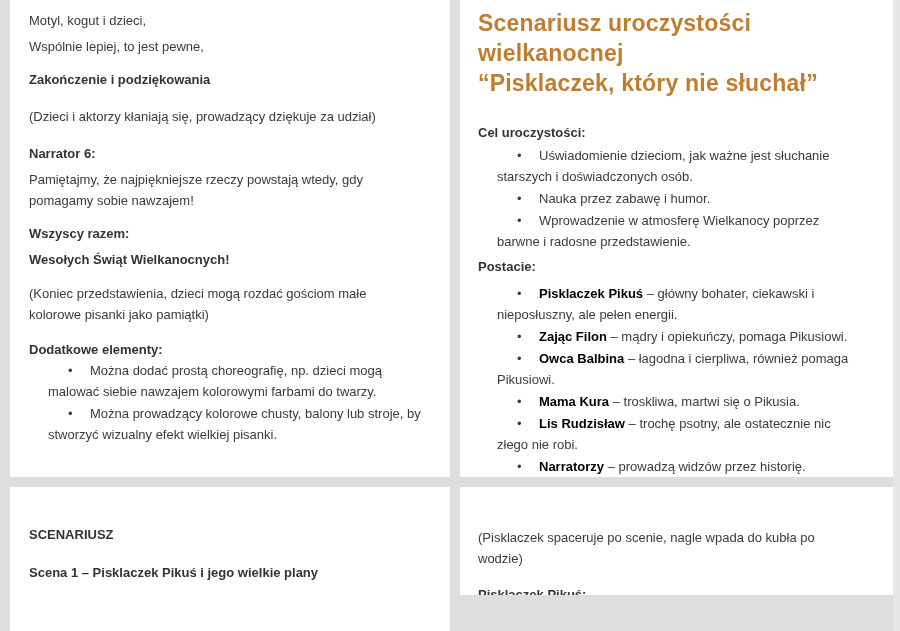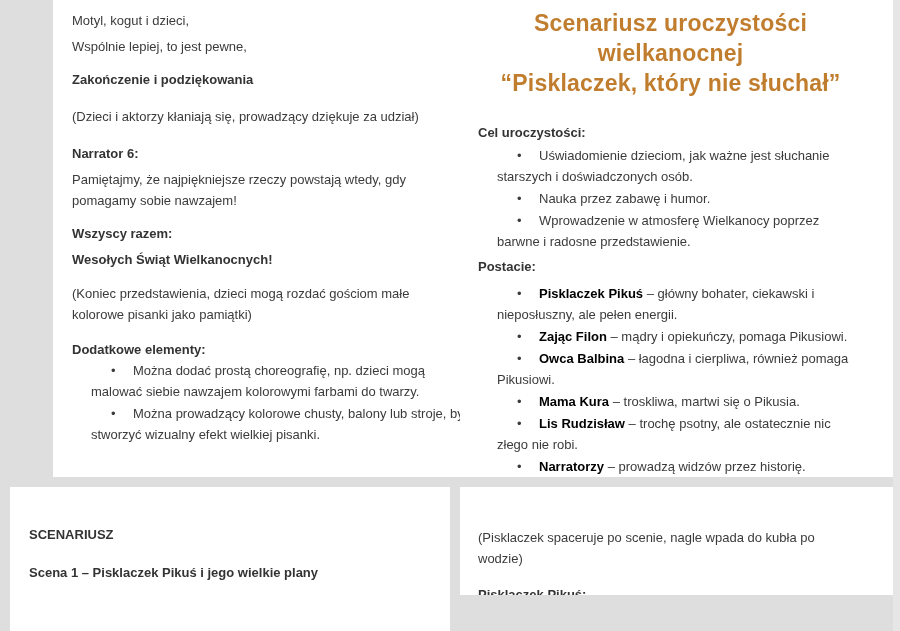--- a/index.html
+++ b/index.html
@@ -11,35 +11,34 @@
     overflow: hidden;
     color: #3b3b3b;
   }
   .page {
     position: absolute;
     background: #ffffff;
     overflow: hidden;
     font-size: 13px;
     line-height: 21px;
   }
-  .page-tl { left: 10px;  top: 0;     width: 440px; height: 477px; padding: 10px 28px 0 19px; margin-left: 43px; }
+  .page-tl { left: 10px;  top: 0;     width: 440px; height: 477px; padding: 10px 28px 0 19px; }
   .page-tr { left: 460px; top: 0;     width: 433px; height: 477px; padding: 8px 30px 0 18px; }
   .page-bl { left: 10px;  top: 487px; width: 440px; height: 144px; padding: 37px 28px 12px 19px; }
   .page-br { left: 460px; top: 487px; width: 433px; height: 108px; padding: 40px 30px 0 18px; }
   .edge-strip { position: absolute; left: 893px; top: 0; width: 7px; height: 631px; background: #e6e6e6; }
 
   .para { margin: 0; }
   .h { font-weight: 700; color: #333333; }
   .doc-title {
     color: #c17d2e;
     font-size: 23px;
     line-height: 30px;
     font-weight: 700;
     letter-spacing: 0.2px;
-    text-align: center;
   }
   .doc-title .tl { display: block; }
 
   .bullet { margin-left: 19px; text-indent: 20px; }
   .bullet .bm { display: inline-block; width: 22px; text-indent: 0; }
   .bullet b { font-weight: 700; color: #000000; }
 
   .mt1  { margin-top: 1px; }
   .mt2  { margin-top: 2px; }
   .mt4  { margin-top: 4px; }

